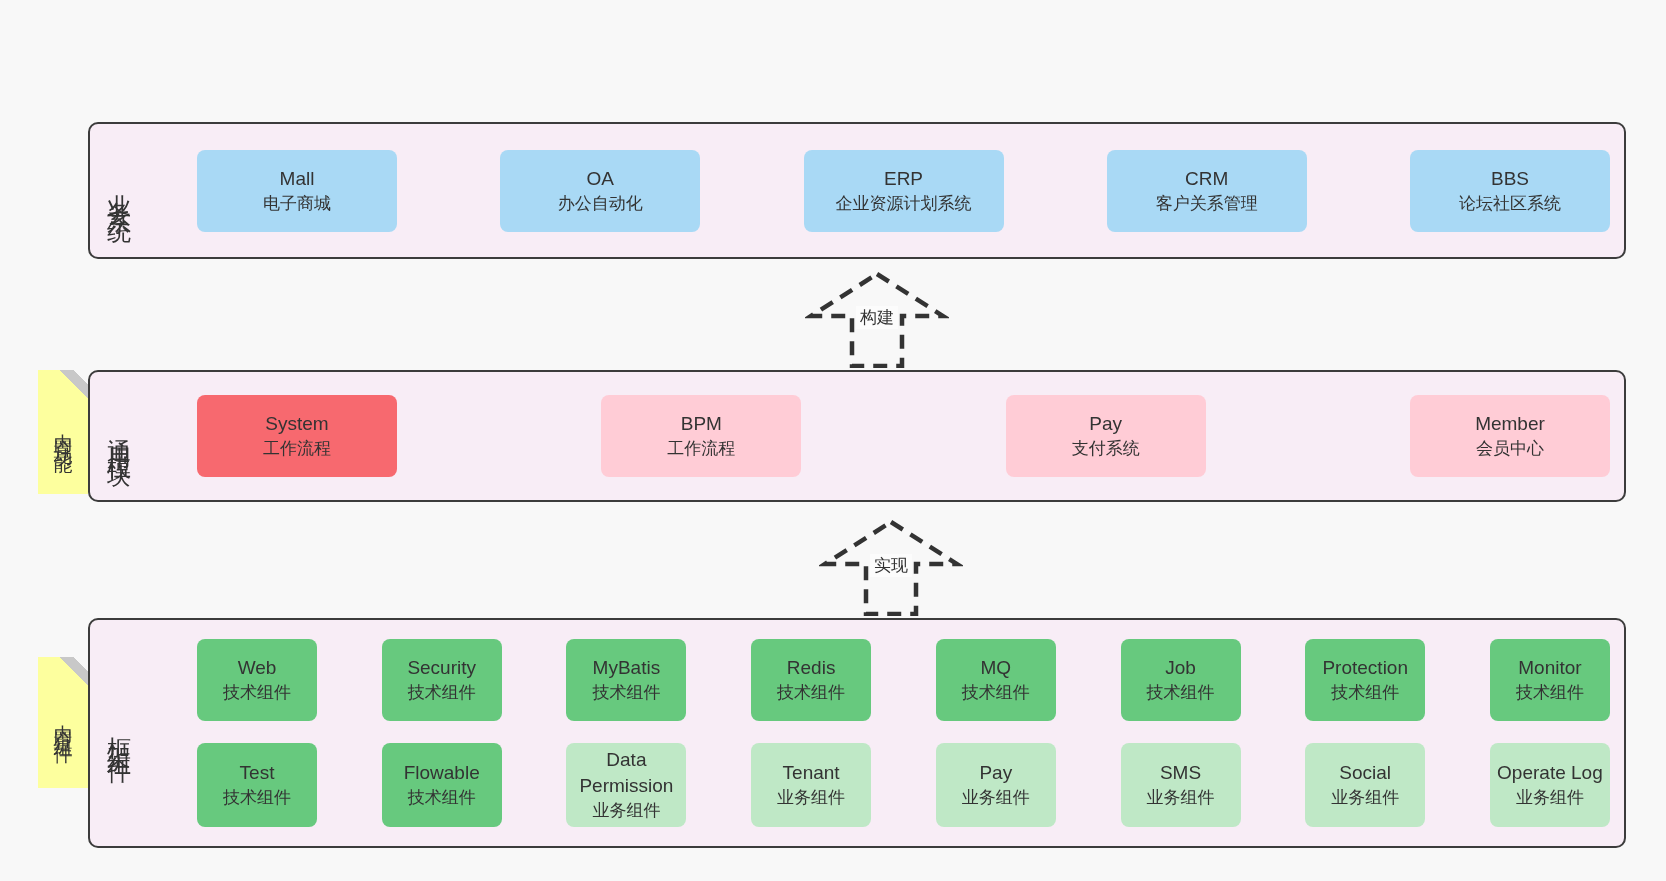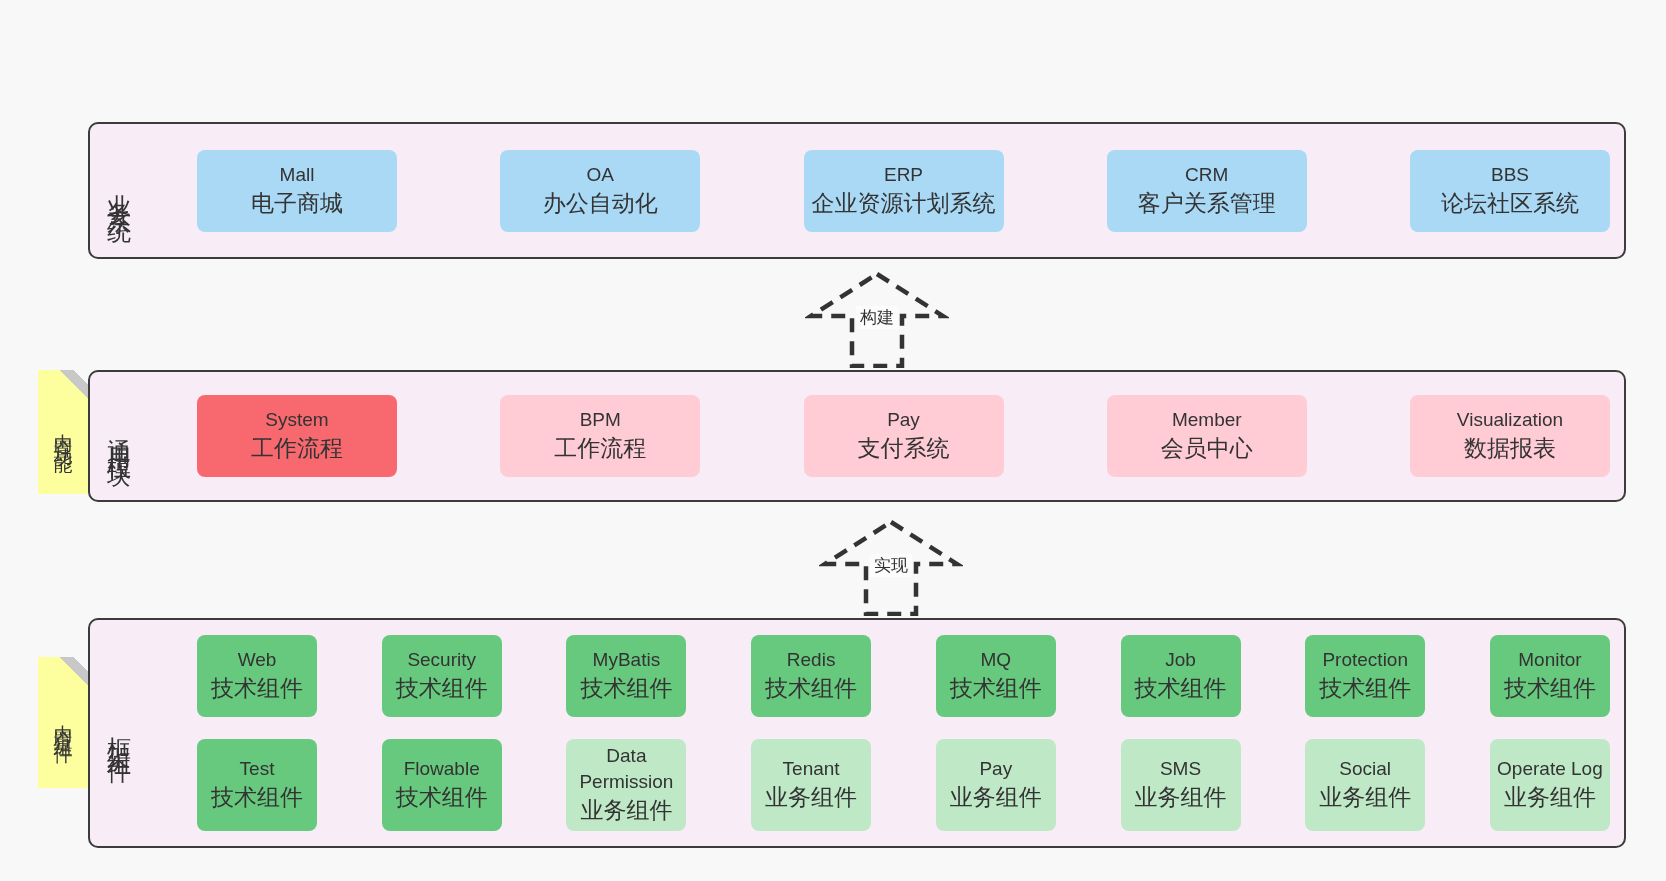--- a/index.html
+++ b/index.html
@@ -25,21 +25,21 @@
     display:flex;flex-direction:column;justify-content:center;gap:22px;margin-left:45px;
   }
   .row{display:flex;justify-content:space-between;}
   .box{
     box-sizing:border-box;width:200px;min-height:82px;border-radius:8px;
     display:flex;flex-direction:column;justify-content:center;align-items:center;
     text-align:center;line-height:1.38;padding:4px 6px;
   }
   .panel.narrow .box{width:120px;}
   .box-title{font-size:19px;}
-  .box-sub{font-size:23px;}
+  .box-sub{font-size:17px;}
   .v-blue{background:var(--blue,#a9d9f5);}
   .v-red{background:var(--red,#f7696f);}
   .v-pink{background:var(--pink,#ffccd6);}
   .v-green{background:var(--green,#67c97e);}
   .v-light_green{background:var(--light-green,#bfe8c6);}
   .sticky{
     position:absolute;left:38px;width:50px;z-index:2;
     display:flex;align-items:center;justify-content:center;
     background:linear-gradient(225deg,
       var(--page-bg,#f8f8f8) 0 10px,
@@ -113,24 +113,20 @@
     <div class="box-sub">工作流程</div>
   </div>
         <div class="box v-pink">
     <div class="box-title">Pay</div>
     <div class="box-sub">支付系统</div>
   </div>
         <div class="box v-pink">
     <div class="box-title">Member</div>
     <div class="box-sub">会员中心</div>
   </div>
-        <div class="box v-pink">
-    <div class="box-title">Visualization</div>
-    <div class="box-sub">数据报表</div>
-  </div>
       </div>
   </div>
 </section>
 
 <div class="arrow" style="left:819px;top:518px;">
   <svg width="144" height="98" viewBox="0 0 144 98">
     <path d="M72,4 L138,46 L97,46 L97,96 L47,96 L47,46 L6,46 Z" fill="none" stroke="#333333" stroke-width="4.5" stroke-dasharray="14 9"></path>
   </svg>
   <span class="arrow-label">实现</span>
 </div>

